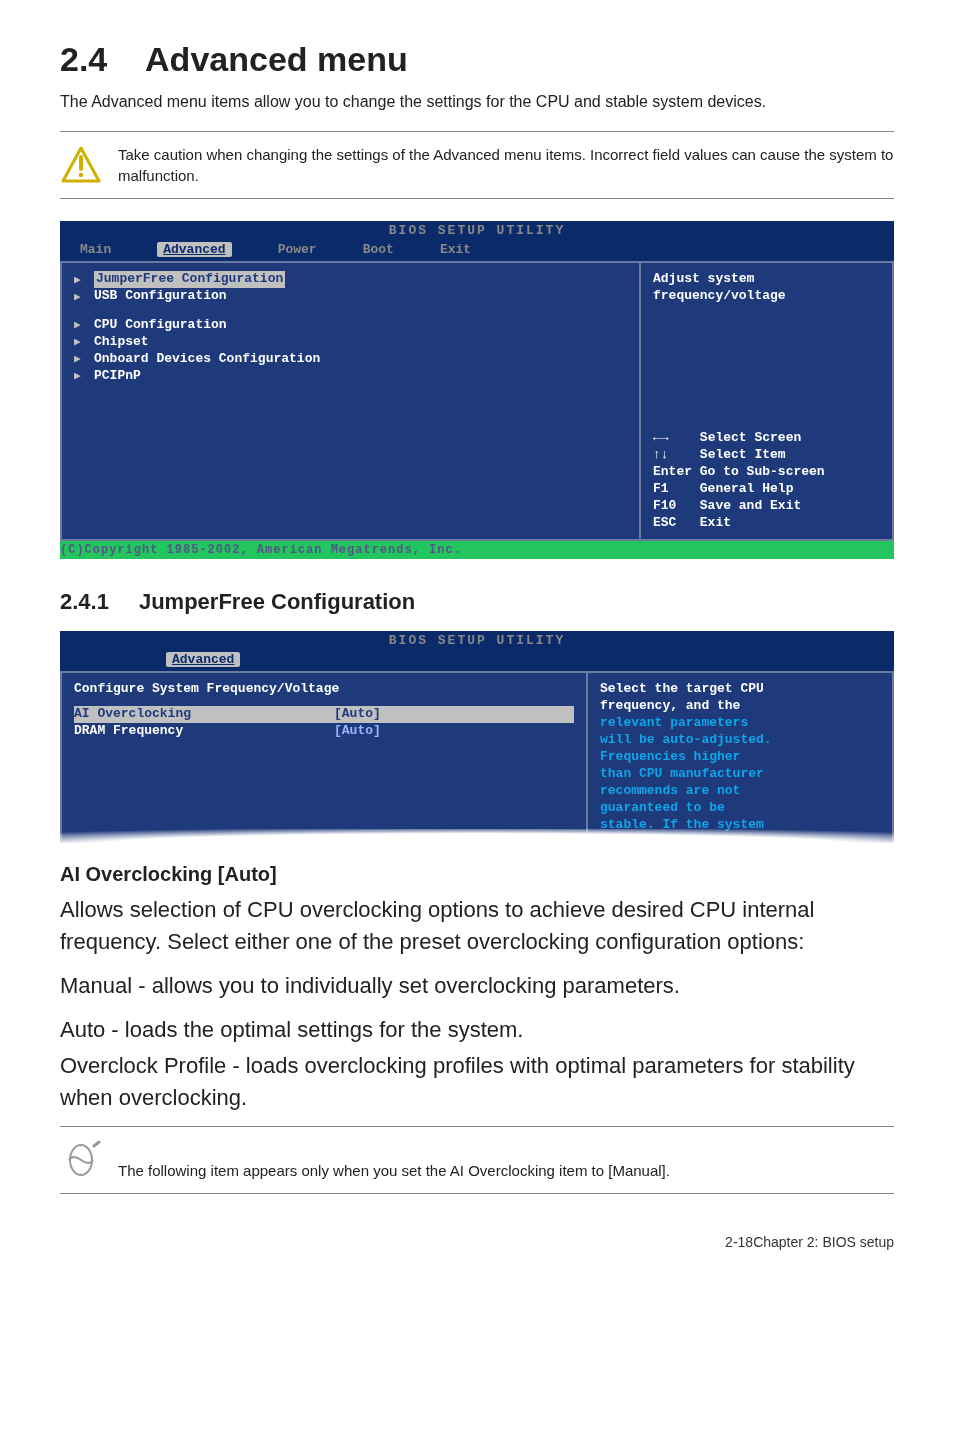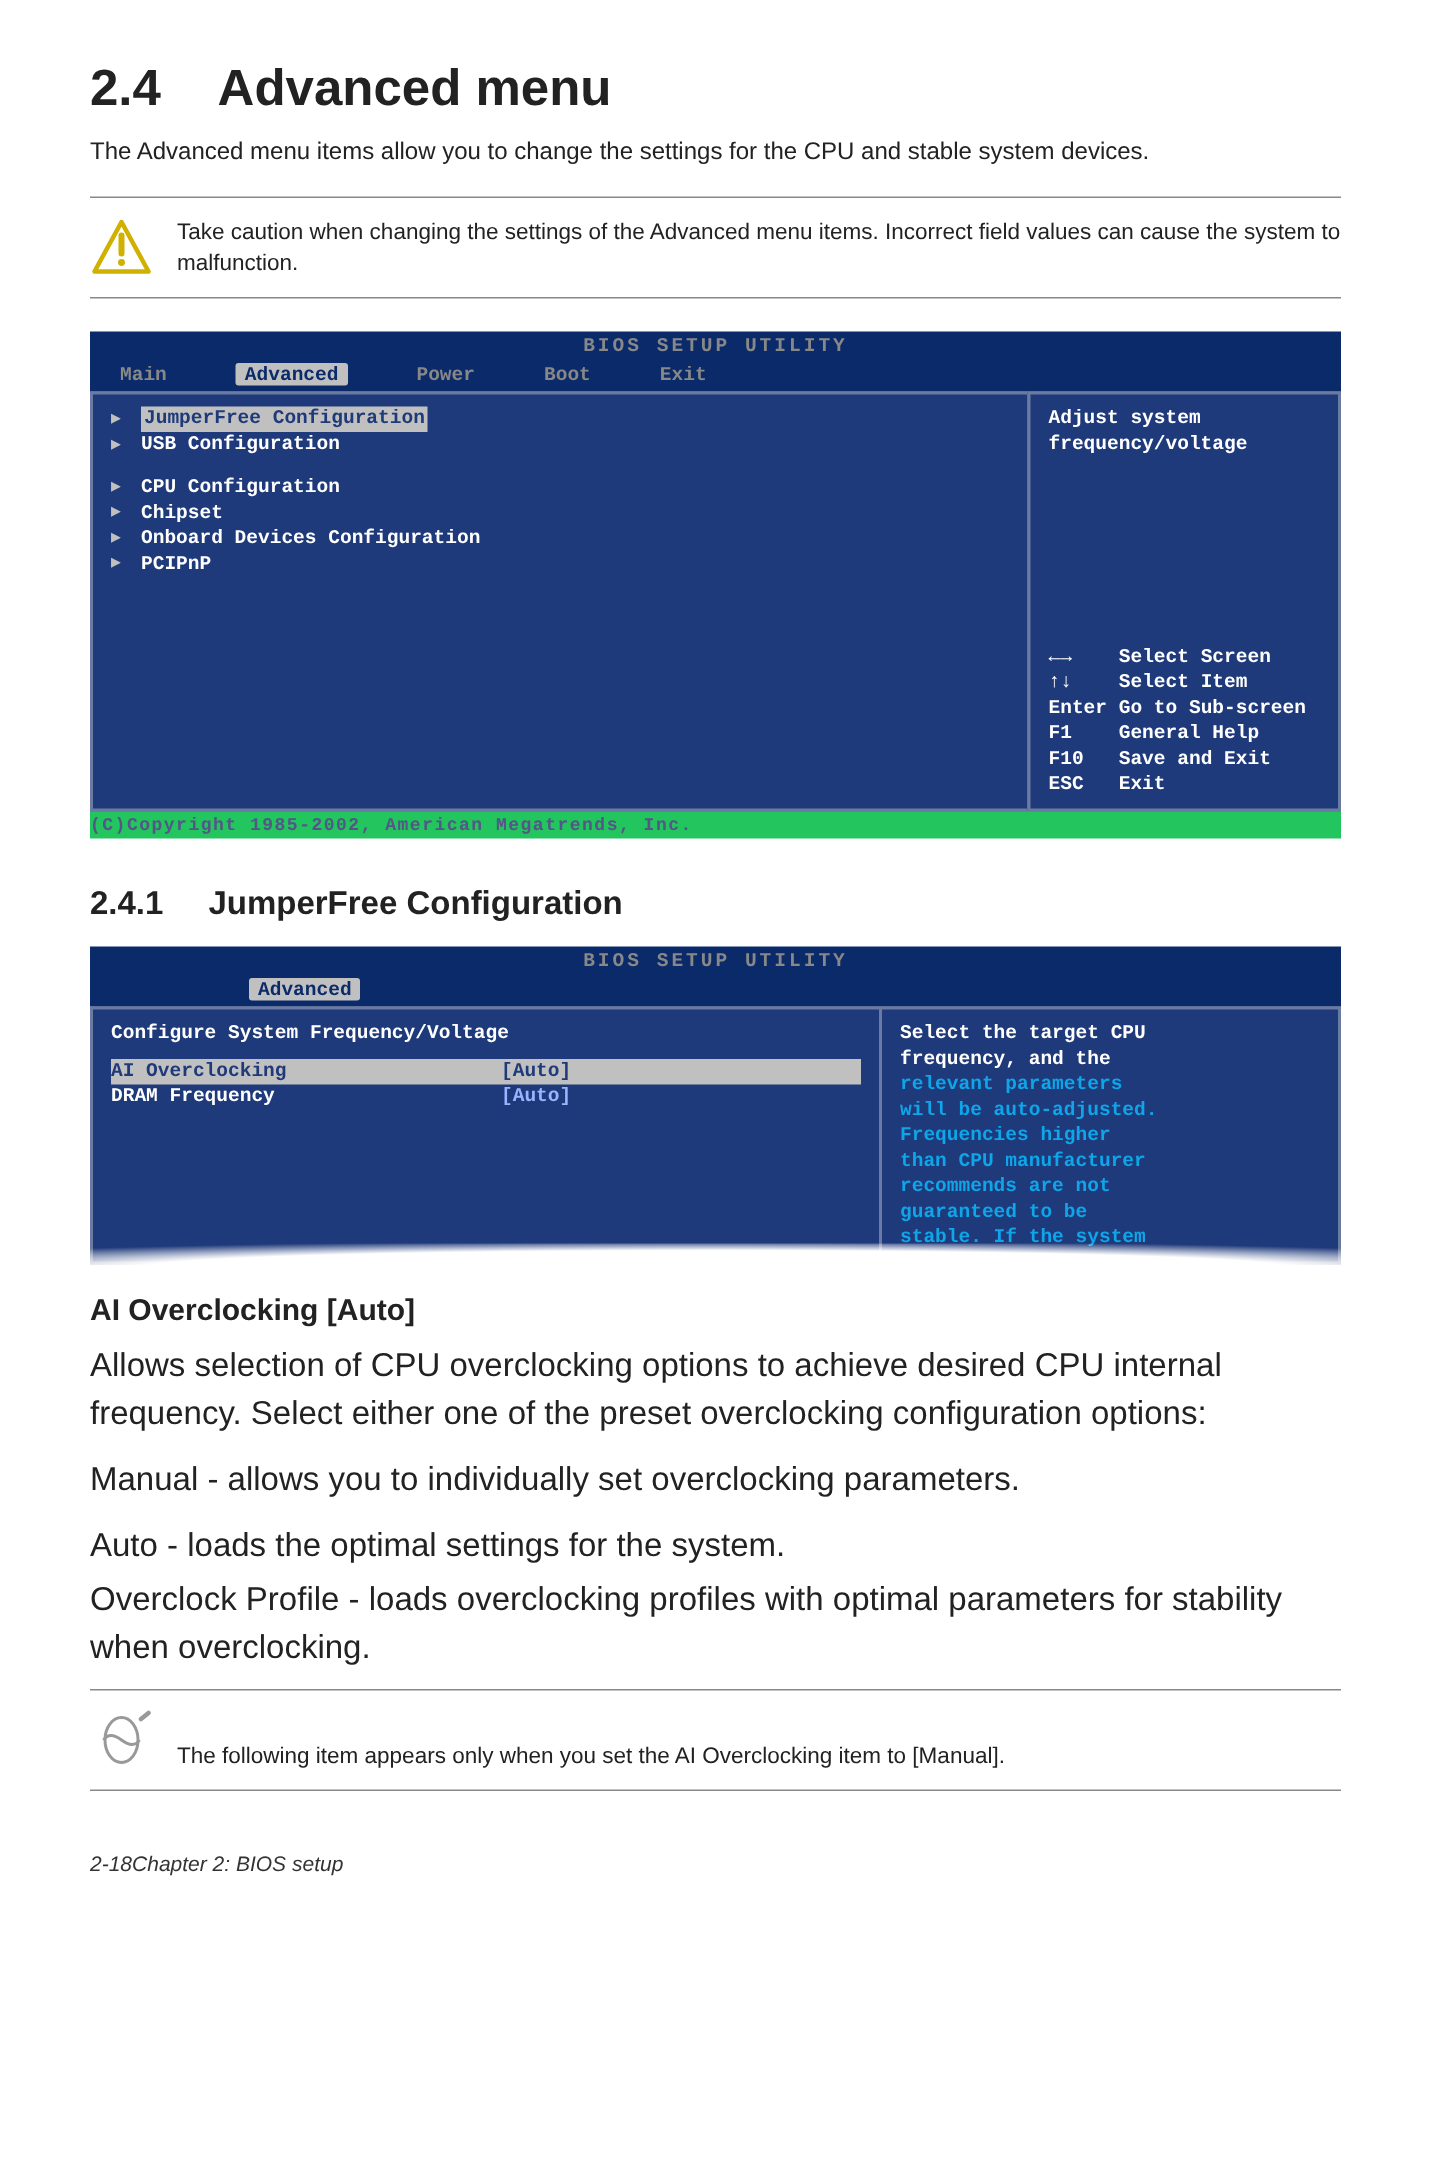--- a/index.html
+++ b/index.html
@@ -69,35 +69,36 @@
     padding: 2px 20px 4px 20px;
   }
   .bios-menubar .tab {
     color: #888;
   }
   .bios-menubar .tab.active {
     background: #c0c0c0;
     color: #0a2a6a;
     padding: 0 6px;
     border-radius: 2px;
+    text-decoration: underline;
   }
   .bios-body {
     display: flex;
     height: 280px;
   }
   .bios-left {
     flex: 1;
     background: #1f3a7a;
     border: 2px solid #6a7aa0;
     border-right: none;
     padding: 8px 12px;
     color: #ffffff;
   }
   .bios-right {
-    width: 209px;
+    width: 255px;
     background: #1f3a7a;
     border: 2px solid #6a7aa0;
     padding: 8px 12px;
     color: #ffffff;
     display: flex;
     flex-direction: column;
     justify-content: space-between;
   }
   .menu-item {
     display: flex;
@@ -200,25 +201,24 @@
     margin: 14px 0 8px 0;
   }
   p.body {
     font-size: 22px;
     line-height: 1.45;
     margin-bottom: 12px;
   }
 
   .page-footer {
     display:flex;
-    justify-content: flex-start;
+    justify-content: flex-end;
     font-size: 14px;
     color:#333;
     margin-top: 40px;
-    font-style: italic;
   }
 </style>
 </head>
 <body>
 
 <h1 class="section-title">
   <span>2.4</span>&nbsp;&nbsp;&nbsp;&nbsp;<span>Advanced menu</span>
 </h1>
 
 <p class="intro">The Advanced menu items allow you to change the settings for the CPU and stable system devices.</p>

